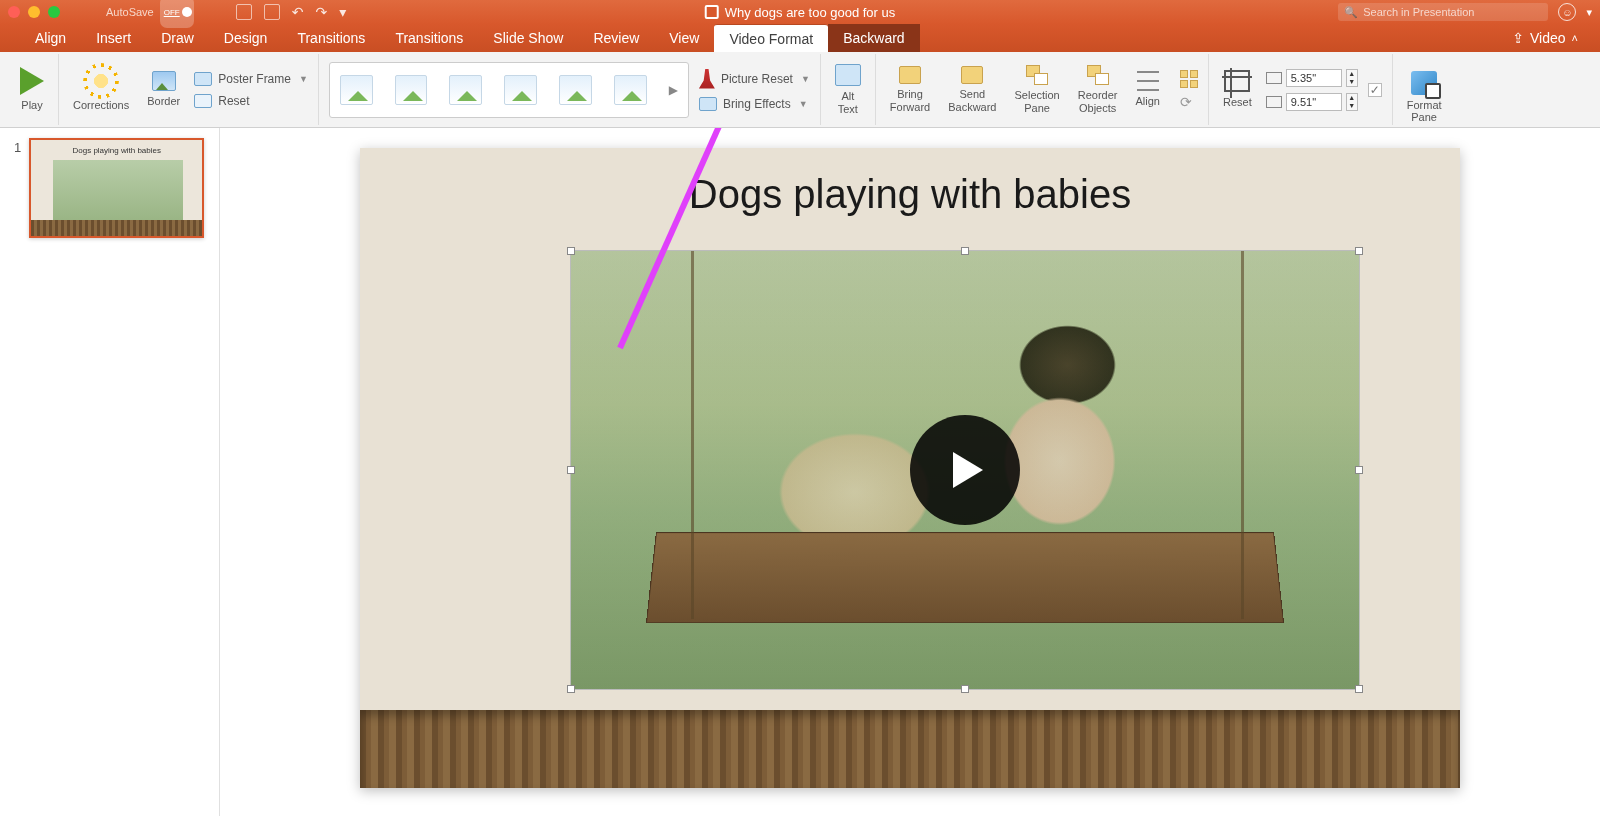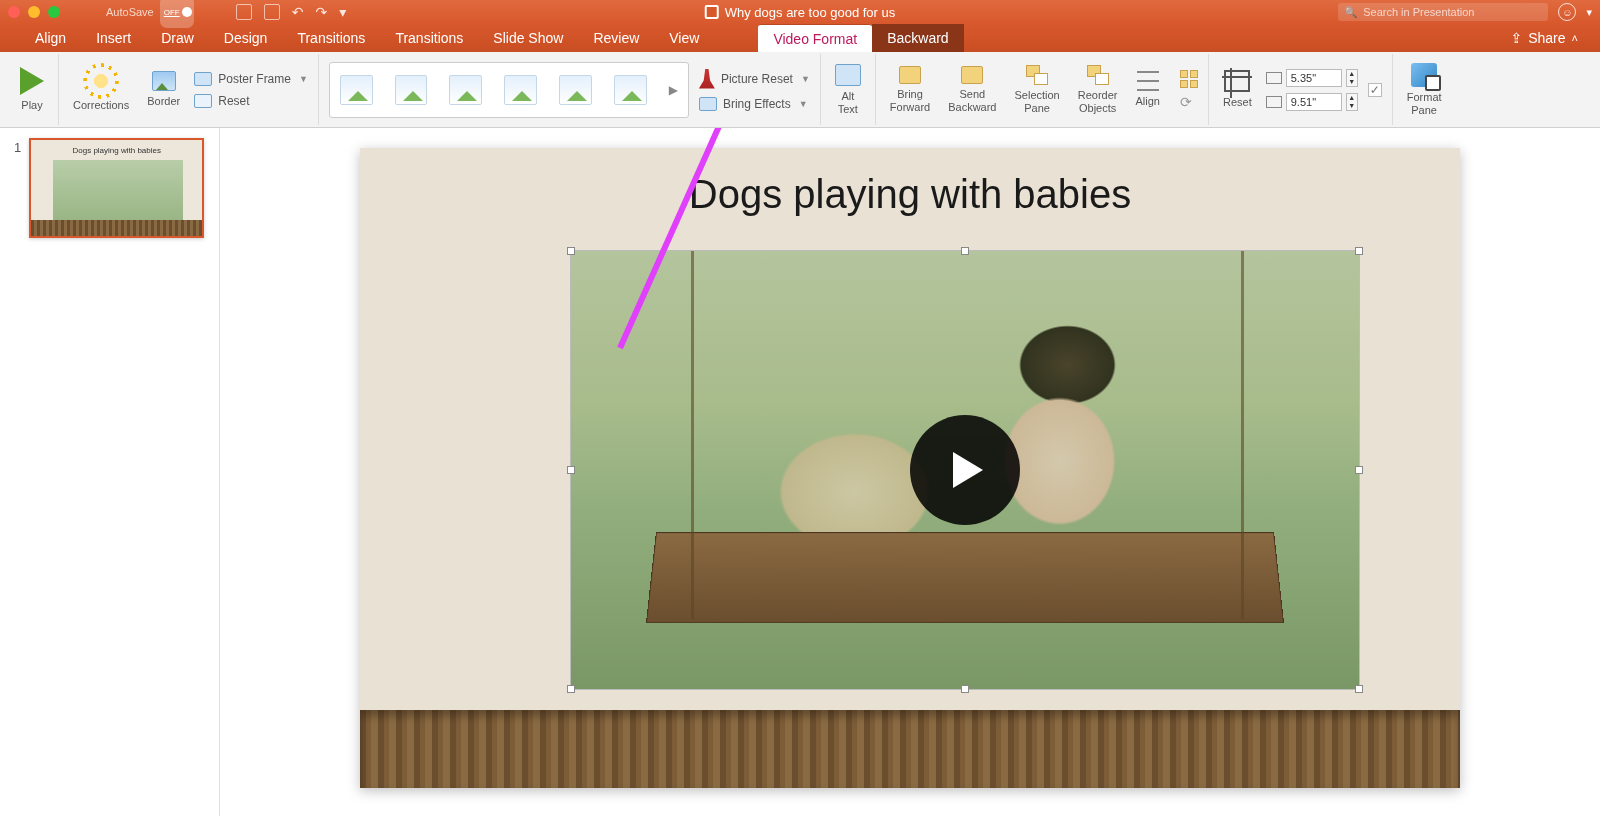--- a/index.html
+++ b/index.html
@@ -19,21 +19,21 @@
   .doc-title { position:absolute; left:50%; transform:translateX(-50%); display:flex; align-items:center; gap:6px; font-size:13px; color:#fff;}
   .doc-icon { width:14px; height:14px; background:#fff; border-radius:2px; position:relative;}
   .doc-icon::after{content:"";position:absolute;top:2px;left:2px;right:2px;bottom:2px;background:#d8582c;}
   .search-wrap { margin-left:auto; display:flex; align-items:center; gap:10px;}
   .search-box { width:210px; height:18px; background:rgba(255,255,255,.15); border-radius:3px; display:flex; align-items:center; padding:0 6px; gap:5px; font-size:11px; color:rgba(255,255,255,.7);}
   .smiley { width:18px; height:18px; border:1.5px solid rgba(255,255,255,.8); border-radius:50%; display:flex; align-items:center; justify-content:center; font-size:10px; color:rgba(255,255,255,.8);}
 
   
   .tabs { height:28px; background:linear-gradient(#d8582c,#c94e23); display:flex; align-items:stretch; padding:0 10px 0 20px; color:#fff; font-size:14px;}
   .tab { display:flex; align-items:center; padding:0 15px; cursor:default; }
-  .tab.active { background:#fff; color:#be185d; border-radius:3px 3px 0 0; border-top:1px solid #b84820;margin-left:44px;}
+  .tab.active { background:#fff; color:#404040; border-radius:3px 3px 0 0; border-top:1px solid #b84820;}
   .tab.context { background:#8a3418; }
   .share { margin-left:auto; display:flex; align-items:center; gap:6px; padding:0 12px; }
   .chev { font-size:11px;}
 
   
   .ribbon { height:76px; background:#f3f3f3; border-bottom:1px solid #d0d0d0; display:flex; align-items:stretch; padding:2px 6px; gap:0;}
   .group { display:flex; align-items:center; padding:0 10px; border-right:1px solid #dcdcdc; gap:10px;}
   .vbtn { display:flex; flex-direction:column; align-items:center; justify-content:center; gap:4px; font-size:11px; color:#555; padding:2px 4px; text-align:center; line-height:1.1;}
   .play-triangle { width:0; height:0; border-left:24px solid #5aa02c; border-top:14px solid transparent; border-bottom:14px solid transparent;}
   .sun-icon { width:28px; height:28px; border-radius:50%; background:radial-gradient(circle,#ffe28a 35%,transparent 36%); position:relative;}
@@ -160,21 +160,21 @@
   <div class="tab">Design</div>
   <div class="tab">Transitions</div>
   <div class="tab">Transitions</div>
   <div class="tab">Slide Show</div>
   <div class="tab">Review</div>
   <div class="tab">View</div>
   <div class="tab active">Video Format</div>
   <div class="tab context">Backward</div>
   <div class="share">
     <span>⇪</span>
-    <span>Share</span>
+    <span>Video</span>
     <span class="chev">˄</span>
   </div>
 </div>
 
 <div class="ribbon">
   <div class="group">
     <div class="vbtn">
       <div class="play-triangle"></div>
       <span>Play</span>
     </div>
@@ -293,21 +293,21 @@
         <div class="dim-icon"></div>
         <div class="dim-input">9.51"</div>
         <div class="stepper">
             <span>▲</span>
             <span>▼</span>
           </div>
       </div>
     </div>
     <div class="lock-icon">✓</div>
   </div>
-  <div class="group" style="border-right:none;">
+  <div class="group" style="border-right:none;align-items:flex-end;">
     <div class="vbtn">
       <div class="fp-icon"></div>
       <span style="white-space:pre-line">Format
 Pane</span>
     </div>
   </div>
 </div>
 
 <div class="workspace">
   <div class="thumbs">

